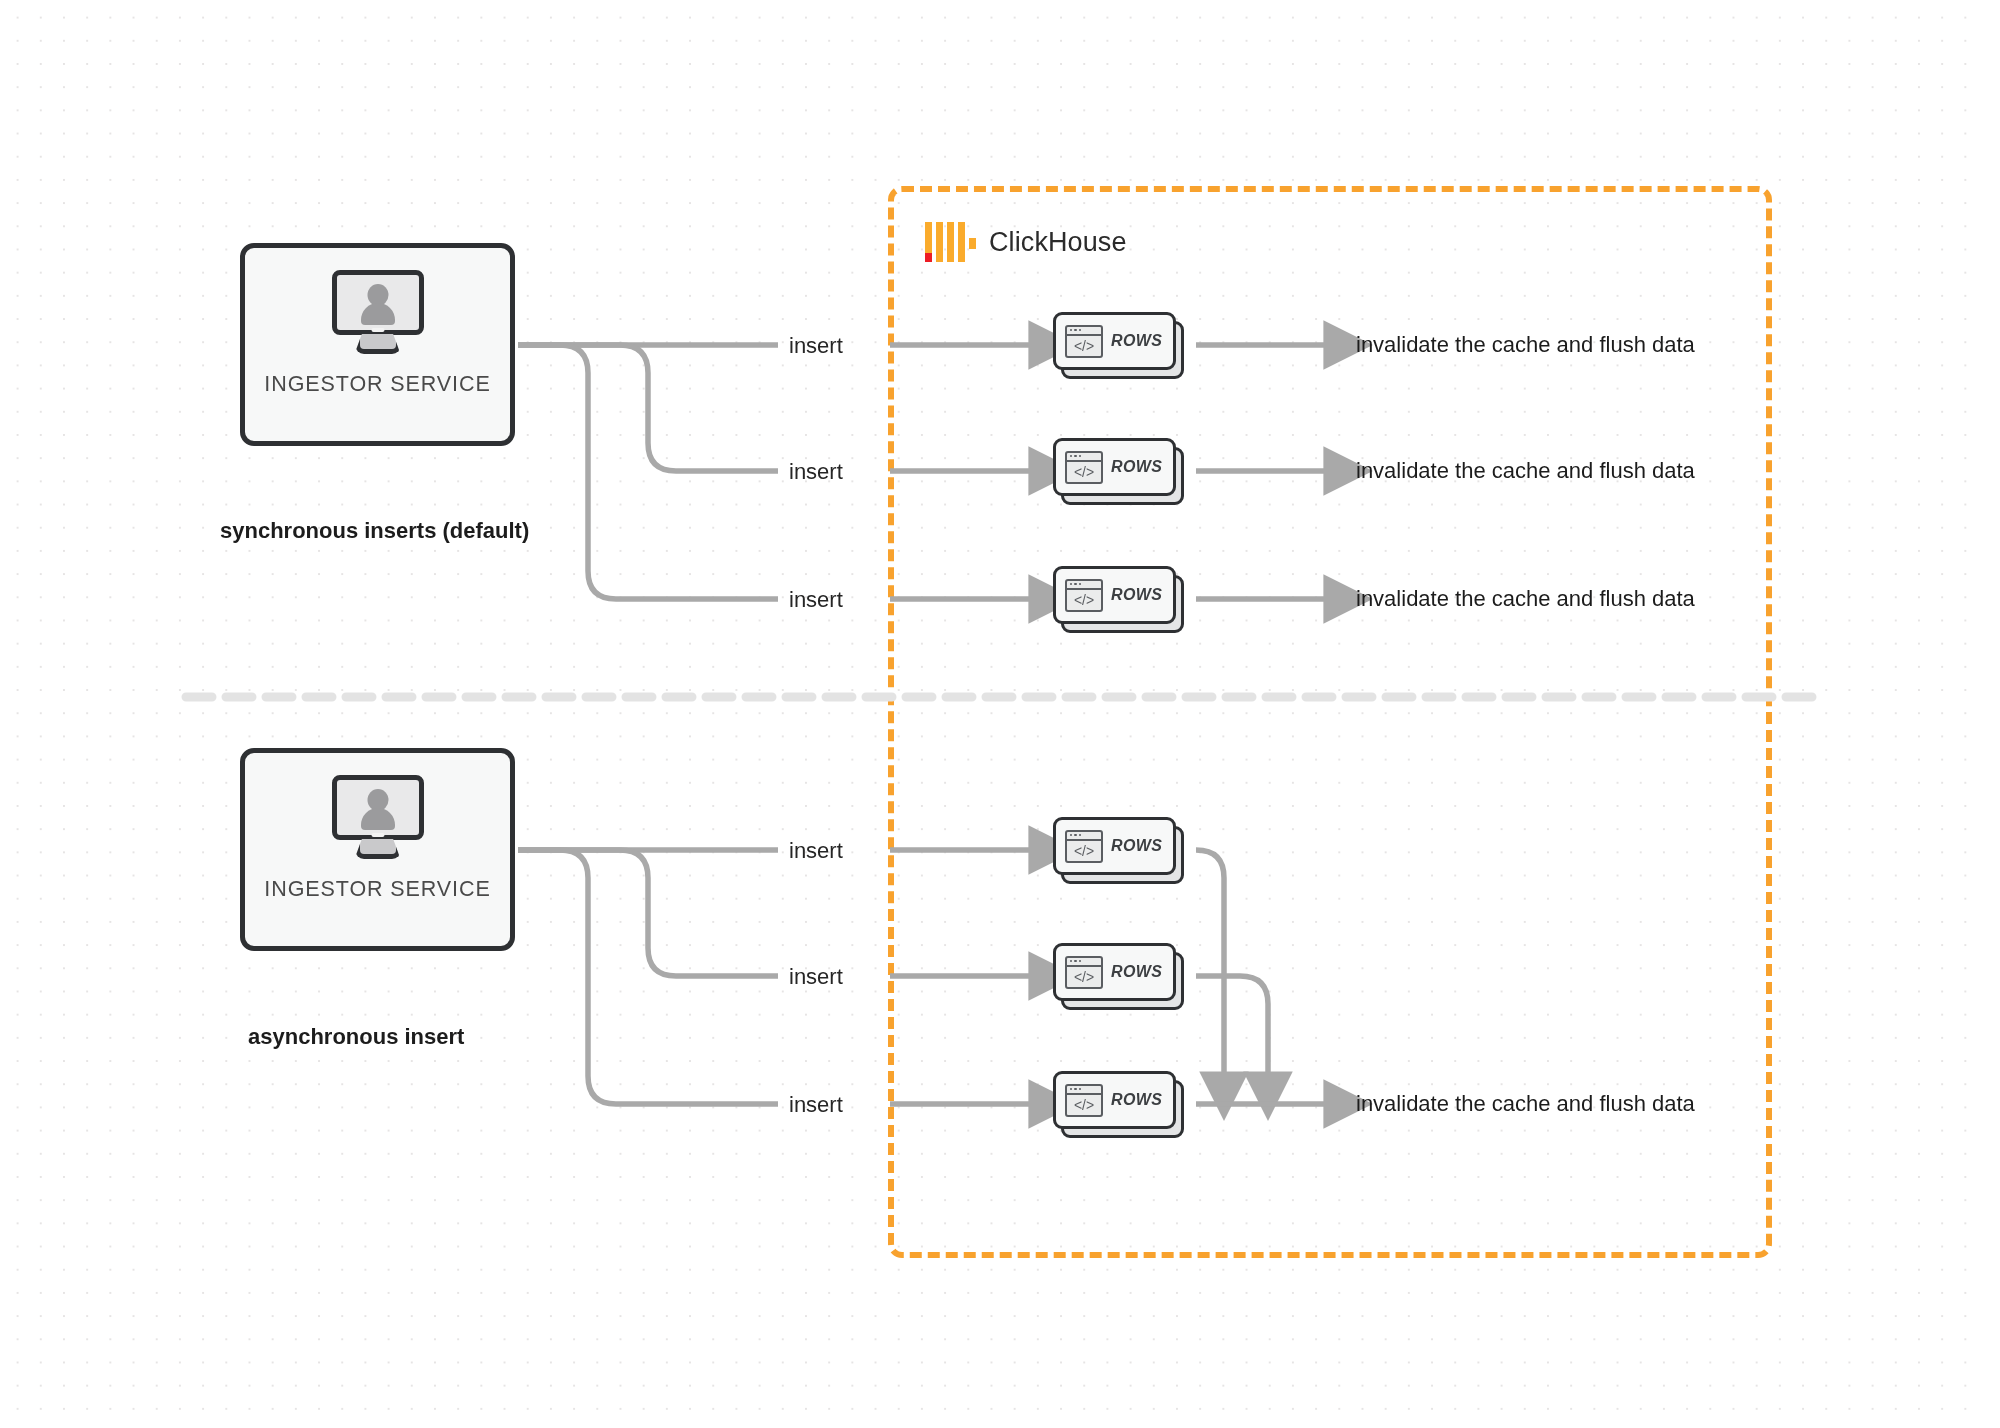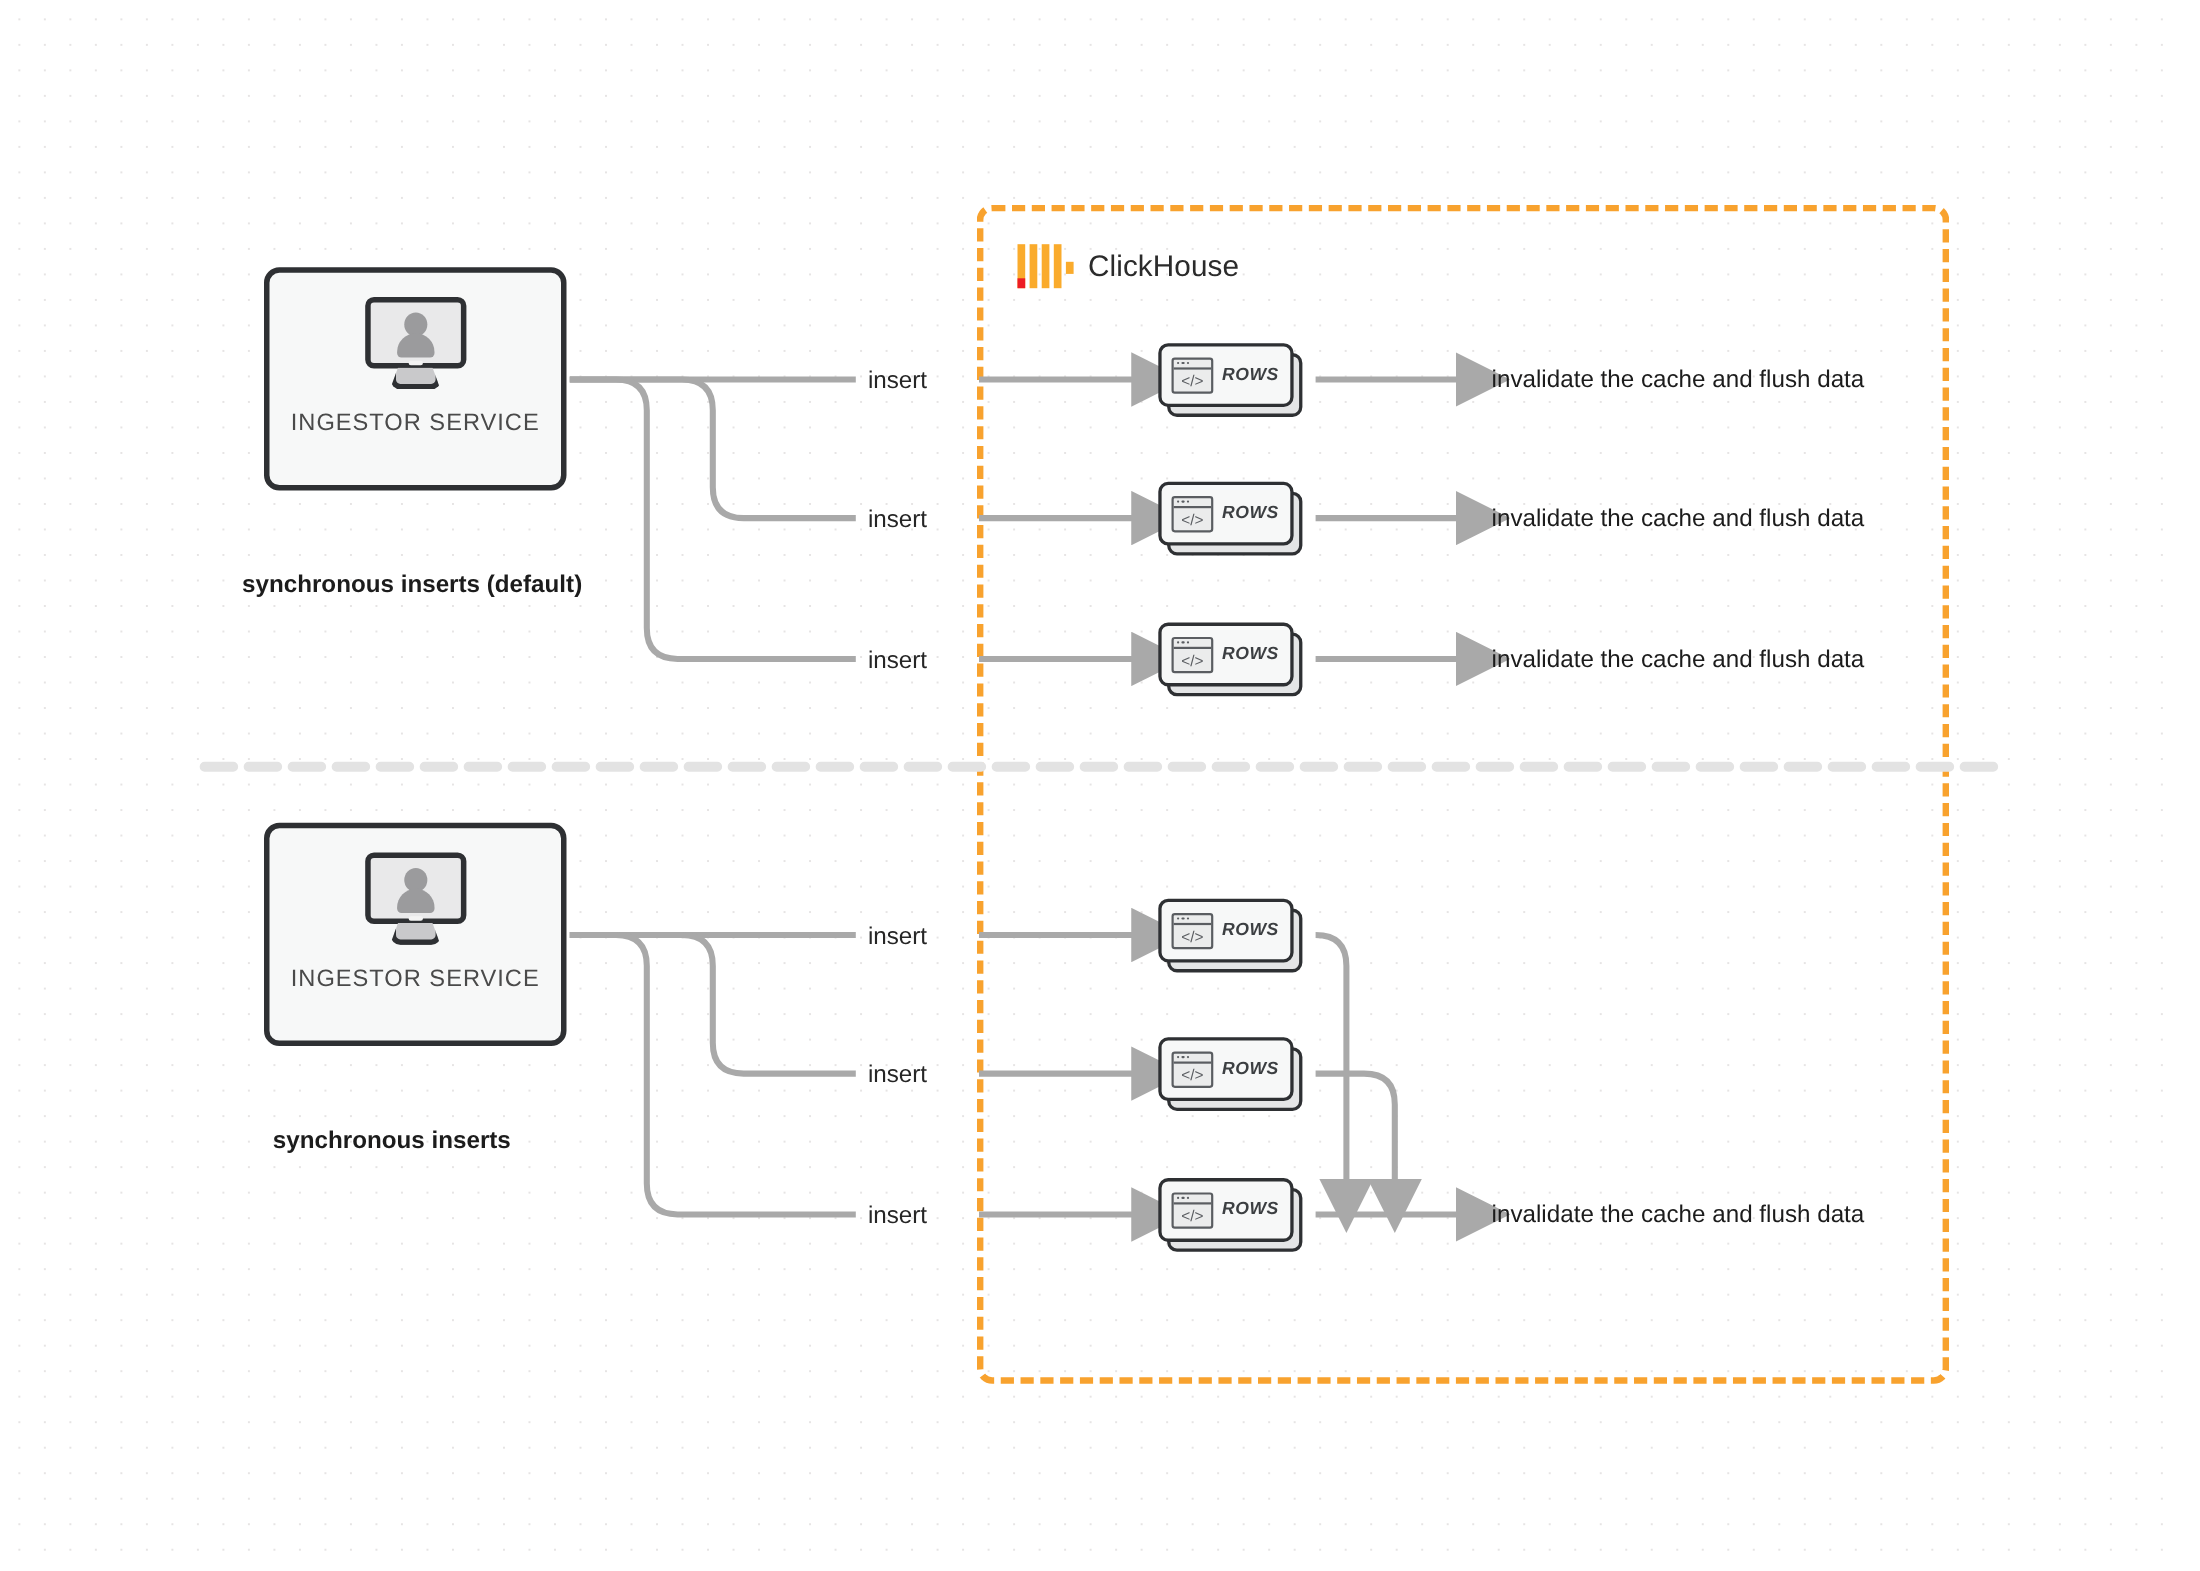--- a/index.html
+++ b/index.html
@@ -405,21 +405,21 @@
     <div class="monitor">
       <div class="screen"></div>
       <div class="head"></div>
       <div class="body"></div>
       <div class="notch"></div>
       <div class="stand"></div>
     </div>
     <div class="ingestor-label">INGESTOR SERVICE</div>
   </div>
 
-  <div class="section-caption" style="left:248px; top:1024px;">synchronous inserts</div>
+  <div class="section-caption" style="left:248px; top:1024px;">asynchronous insert</div>
 
   <div class="wire-label insert" style="left:789px; top:838px;">insert</div>
   <div class="wire-label insert" style="left:789px; top:964px;">insert</div>
   <div class="wire-label insert" style="left:789px; top:1092px;">insert</div>
 
   <div class="rows-node" style="left:1053px; top:817px;">
     <div class="back"></div>
     <div class="front">
       <span class="win-icon">
         <span class="bar">

